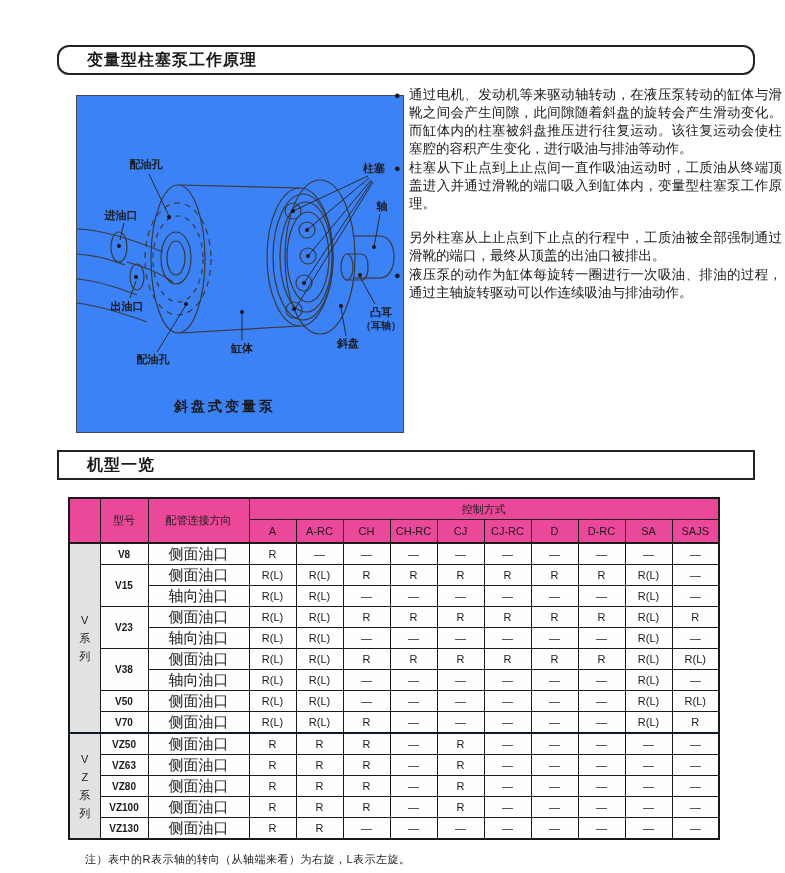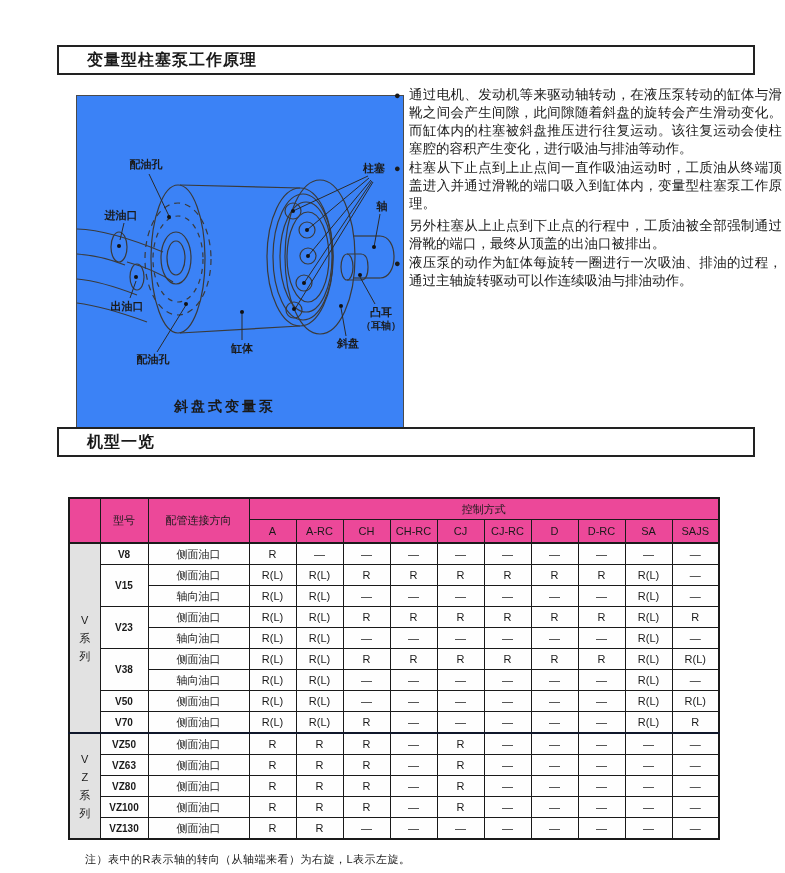--- a/index.html
+++ b/index.html
@@ -7,59 +7,59 @@
     width:785px;height:873px;background:#ffffff;position:relative;
     font-family:"Liberation Sans","DejaVu Sans",sans-serif;color:#1a1a1a;
     overflow:hidden;
   }
   .title-box{
     position:absolute;left:57px;width:666px;height:26px;
     border:2px solid #222;background:#fff;
     display:flex;align-items:center;padding-left:28px;
     font-size:16px;font-weight:bold;letter-spacing:1px;
   }
-  #title-box-1{top:45px;}
-  #title-box-2{top:427px;}
+  #title-box-1{top:45px;border-radius:12px;}
+  #title-box-2{top:450px;}
 
   .diagram-box{
     position:absolute;left:76px;top:95px;width:326px;height:336px;
     border:1.5px solid #4a4a4a;background:#3b82f6;
   }
   .diagram-box svg{display:block;width:100%;height:100%;}
   .dlabel{font-size:11px;font-weight:600;fill:#1a1a1a;}
   .dlabel-small{font-size:10px;font-weight:600;fill:#1a1a1a;}
   .dcaption{font-size:14px;font-weight:700;fill:#1a1a1a;letter-spacing:3px;}
 
   .bullets{
     position:absolute;left:394px;top:86px;width:388px;
     font-size:13.5px;line-height:18px;font-weight:500;
     text-align:justify;
   }
   .bullet-item{display:flex;margin-bottom:1px;}
   .bullet-marker{width:15px;flex:0 0 15px;font-size:11px;line-height:18px;}
   .bullet-text{flex:1;}
-  .bullet-text .p2{margin-top:4px;}
+  .bullet-text .p2{margin-top:16px;}
 
   .table-wrap{position:absolute;left:68px;top:497px;}
   table{
     border-collapse:collapse;table-layout:fixed;width:650px;
     border:2px solid #1a1a1a;font-size:11px;
   }
   th,td{border:1px solid #1a1a1a;text-align:center;vertical-align:middle;padding:0;overflow:hidden;}
   thead th{background:#ec4899;font-weight:500;}
   thead tr.h1 th{height:20px;}
   thead tr.h2 th{height:22px;}
   thead{border-bottom:2px solid #1a1a1a;}
   tbody td{height:20px;background:#fefefe;}
   td.series-cell{
     background:#e2e2e2;white-space:pre-line;line-height:1.65;
     font-size:11px;font-weight:500;
   }
   td.model-cell{font-weight:700;font-size:10px;}
-  td.piping-cell{font-size:11px;color:#222;}
+  td.piping-cell{font-size:15px;color:#222;}
   td.value-cell{font-size:11px;font-weight:500;}
   tr.group-start td{border-top:2px solid #0f172a;}
 
   .note{
     position:absolute;left:85px;top:852px;
     font-size:11px;font-weight:500;letter-spacing:0.5px;
   }
 </style>
 </head>
 <body>

